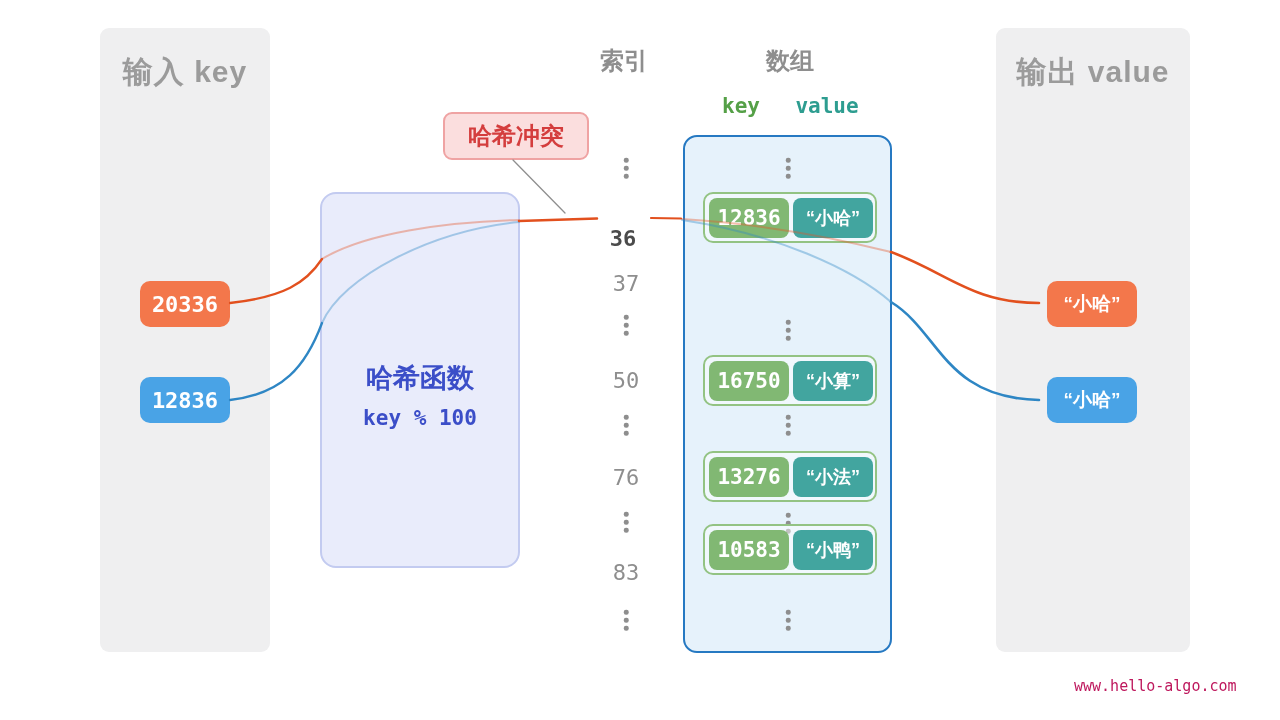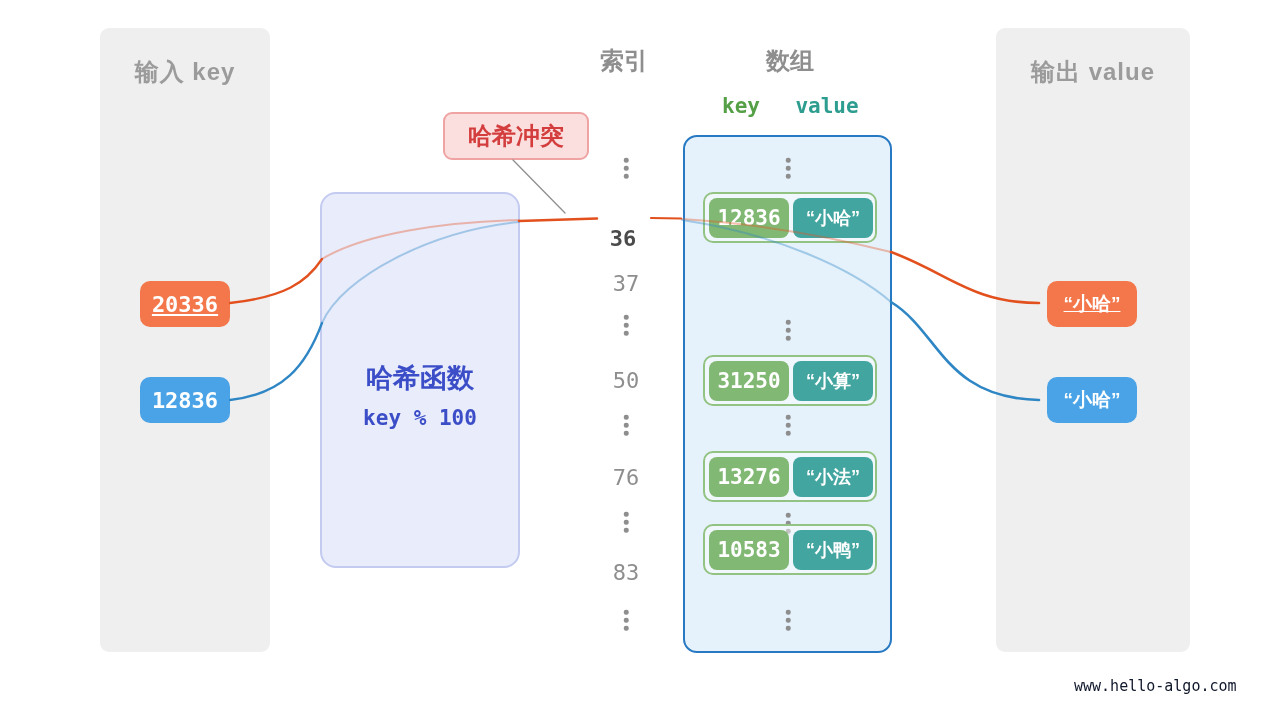--- a/index.html
+++ b/index.html
@@ -3,30 +3,30 @@
 <meta charset="utf-8">
 <style>
   html,body{margin:0;padding:0;background:#fff;}
   .canvas{
     position:relative;width:1280px;height:720px;background:#ffffff;overflow:hidden;
     font-family:"Liberation Sans",sans-serif;
   }
   .panel{position:absolute;background:var(--panel-bg,#efeff0);border-radius:9px;}
   .panel-title{
     position:absolute;top:44px;left:0;width:100%;text-align:center;
-    font-size:24px;font-weight:bold;color:var(--panel-title,#9b9b9b);letter-spacing:1px;
+    font-size:30px;font-weight:bold;color:var(--panel-title,#9b9b9b);letter-spacing:1px;
     white-space:nowrap;transform:translateY(-50%);
   }
   .chip{
     position:absolute;display:flex;align-items:center;justify-content:center;
     color:#fff;font-weight:bold;border-radius:10px;white-space:nowrap;
   }
   .chip.mono{font-family:"DejaVu Sans Mono","Liberation Mono",monospace;font-size:22px;}
   .chip.cjk{font-size:19px;}
-  .chip.orange{background:var(--orange,#f3774b);text-decoration:underline;}
+  .chip.orange{background:var(--orange,#f3774b);}
   .chip.blue{background:var(--blue,#49a3e6);}
 
   .hash-box{
     position:absolute;left:320px;top:192px;width:200px;height:376px;border-radius:16px;
     background:var(--hash-bg,#e9ecfb);border:2px solid var(--hash-border,#c3cbf0);box-sizing:border-box;padding-left:16px;
   }
   .hash-title{
     position:absolute;left:0;width:100%;top:166px;text-align:center;
     font-size:27px;font-weight:bold;color:var(--hash-text,#3b4ec8);
   }
@@ -74,21 +74,21 @@
   .pill.key{left:4px;width:80px;background:var(--green,#81b873);
     font-family:"DejaVu Sans Mono","Liberation Mono",monospace;font-size:21px;}
   .pill.val{left:88px;width:80px;background:var(--teal,#42a59f);font-size:18px;}
 
   .vdots{position:absolute;display:flex;flex-direction:column;gap:3.5px;align-items:center;
     transform:translate(-50%,-50%);}
   .vdots i{width:4.5px;height:4.5px;border-radius:50%;background:var(--idx,#8e8e8e);}
 
   .watermark{
     position:absolute;left:1074px;top:677px;font-family:"DejaVu Sans Mono","Liberation Mono",monospace;
-    font-size:15px;color:#0f172a;white-space:nowrap;
+    font-size:15px;color:#be185d;white-space:nowrap;
   }
   svg.lines{position:absolute;left:0;top:0;pointer-events:none;}
   svg.lines path{fill:none;stroke-linecap:round;}
   .l-orange{stroke:var(--orange-line,#e2501e);}
   .l-blue{stroke:var(--blue-line,#2e86c4);}
   .l-orange-faint{stroke:rgba(229,85,40,0.38);}
   .l-blue-faint{stroke:rgba(46,134,196,0.38);}
   .l-gray{stroke:#8f8f8f;}
 </style>
 </head>
@@ -155,21 +155,21 @@
   <div class="row" style="top:192px;">
     <div class="pill key">12836</div>
     <div class="pill val">“小哈”</div>
   </div>
   <div class="vdots" style="left:788px;top:330px;">
       <i></i>
       <i></i>
       <i></i>
     </div>
   <div class="row" style="top:355px;">
-    <div class="pill key">31250</div>
+    <div class="pill key">16750</div>
     <div class="pill val">“小算”</div>
   </div>
   <div class="vdots" style="left:788px;top:425px;">
       <i></i>
       <i></i>
       <i></i>
     </div>
   <div class="row" style="top:451px;">
     <div class="pill key">13276</div>
     <div class="pill val">“小法”</div>

